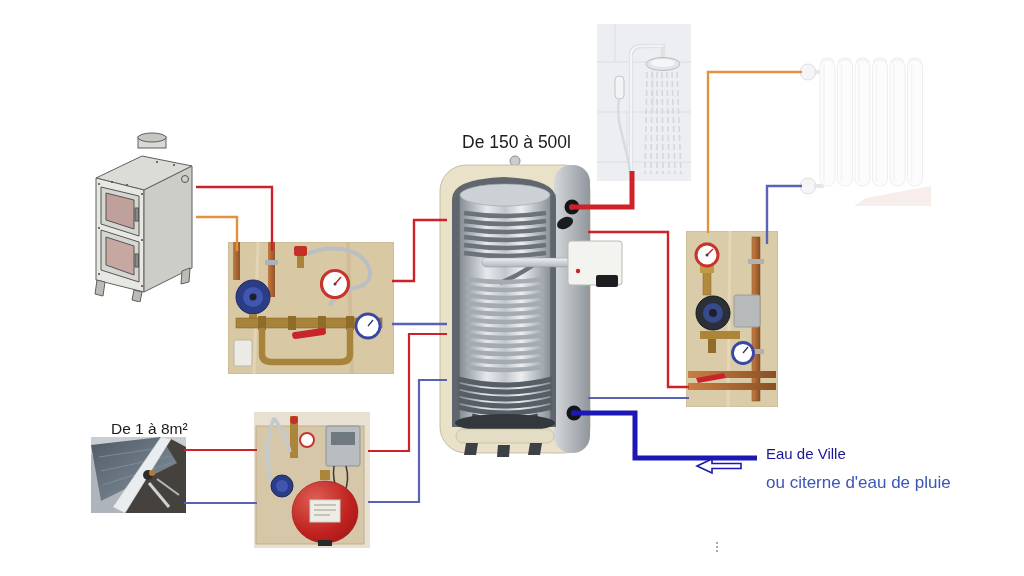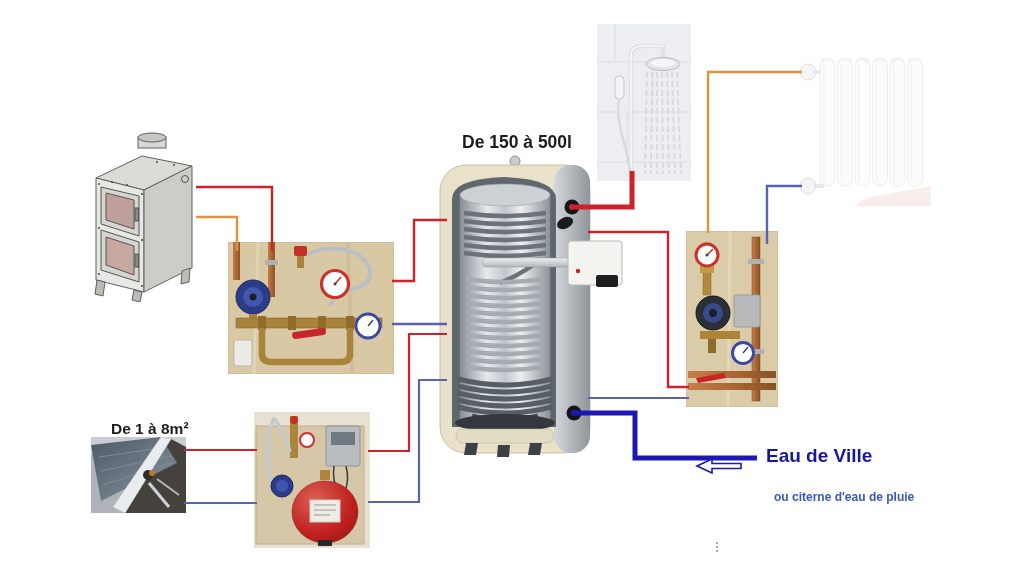--- a/index.html
+++ b/index.html
@@ -1,23 +1,23 @@
 <!DOCTYPE html>
 <html><head>
 <meta charset="utf-8">
 <style>
   html,body{margin:0;padding:0;background:#fff;}
   #canvas{position:relative;width:1024px;height:576px;background:#ffffff;overflow:hidden;
-          font-family:"Liberation Sans",sans-serif;font-weight:bold;}
+          font-family:"Liberation Sans",sans-serif;}
   .comp{position:absolute;}
   .lbl{position:absolute;white-space:nowrap;font-family:"Liberation Sans",sans-serif;}
   #tank-label{left:462px;top:132px;font-size:17.5px;color:#1c1c1c;}
   #solar-label{left:111px;top:407px;font-size:15.5px;color:#1c1c1c;margin-top:13px;}
-  #water-main-label{left:766px;top:445px;font-size:19px;color:#17179b;}
-  #water-alt-label{left:766px;top:490px;font-size:12px;color:#3c56b4;margin-left:8px;}
+  #water-main-label{left:766px;top:445px;font-size:15px;color:#17179b;}
+  #water-alt-label{left:766px;top:473px;font-size:17px;color:#3c56b4;}
   #lines-layer{position:absolute;left:0;top:0;z-index:5;pointer-events:none;}
   #cursor-artifact{position:absolute;left:716px;top:542px;width:2px;height:10px;
     background:repeating-linear-gradient(#a9a9a9 0 2px,#fff 2px 4px);}
 </style>
 </head>
 <body>
 
 <div id="canvas">
 
   <svg class="comp" style="left:82px;top:132px;" width="120" height="170" viewBox="0 0 120 170">

